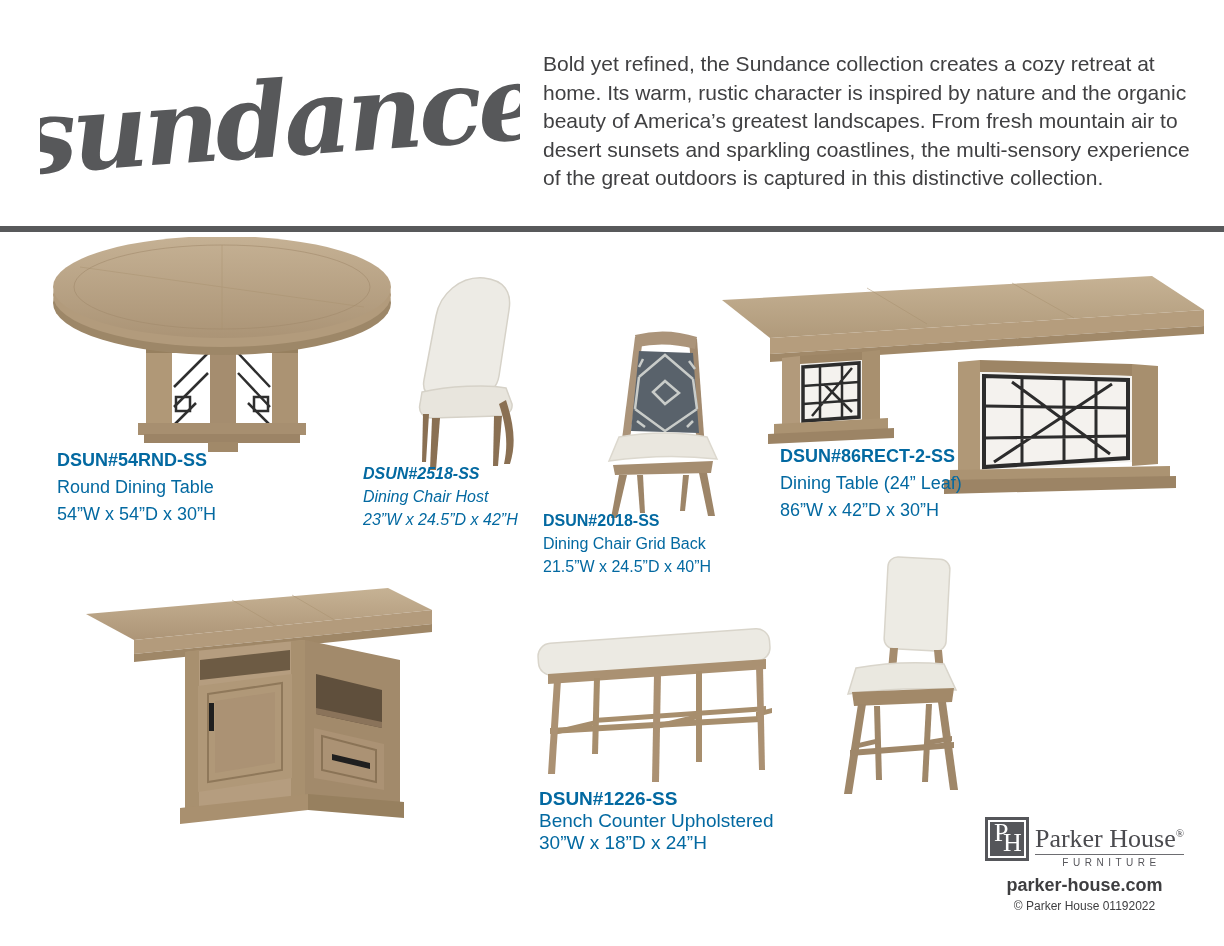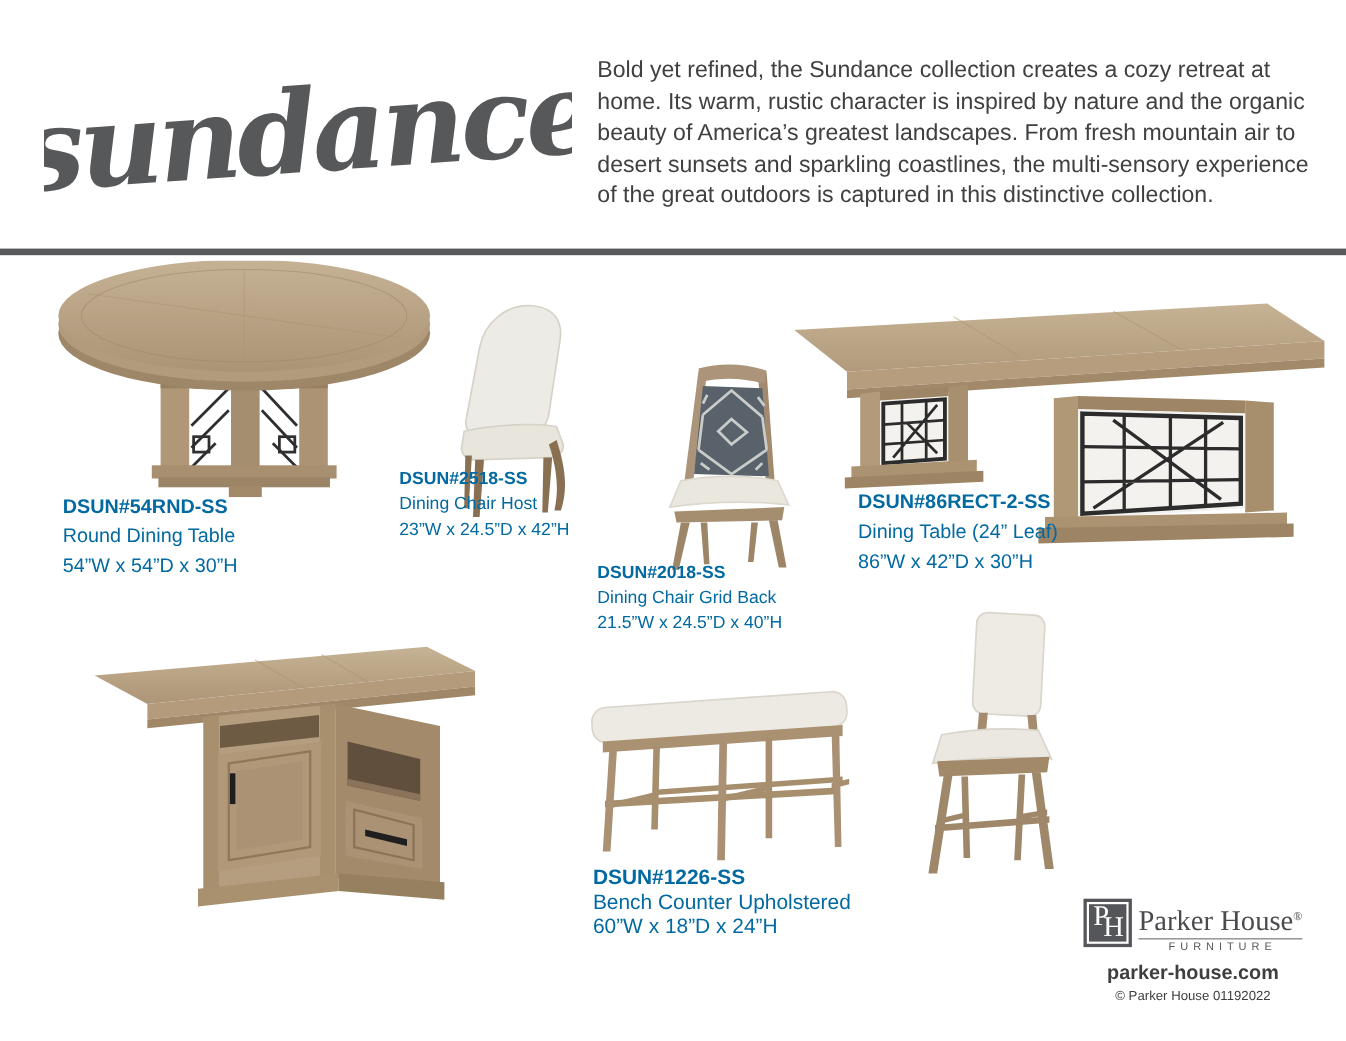--- a/index.html
+++ b/index.html
@@ -215,21 +215,21 @@
       <polygon points="102,188 126,184 126,189 102,193"></polygon>
     </g>
   </svg>
 
   <div class="plabel lbl-lg" style="left:57px;top:447px;">
     <div class="sku">DSUN#54RND-SS</div>
     <div class="pname">Round Dining Table</div>
     <div class="dims">54”W x 54”D x 30”H</div>
   </div>
 
-  <div class="plabel lbl-md" style="left:363px;top:424px;">
+  <div class="plabel lbl-md" style="left:363px;top:462px;font-style:italic;">
     <div class="sku">DSUN#2518-SS</div>
     <div class="pname">Dining Chair Host</div>
     <div class="dims">23”W x 24.5”D x 42”H</div>
   </div>
 
   <div class="plabel lbl-md" style="left:543px;top:509px;">
     <div class="sku">DSUN#2018-SS</div>
     <div class="pname">Dining Chair Grid Back</div>
     <div class="dims">21.5”W x 24.5”D x 40”H</div>
   </div>
@@ -237,21 +237,21 @@
   <div class="plabel lbl-lg" style="left:780px;top:443px;">
     <div class="sku">DSUN#86RECT-2-SS</div>
     <div class="pname">Dining Table (24” Leaf)</div>
     <div class="dims">86”W x 42”D x 30”H</div>
   </div>
 
 
   <div class="plabel lbl-sm" style="left:539px;top:788px;">
     <div class="sku">DSUN#1226-SS</div>
     <div class="pname">Bench Counter Upholstered</div>
-    <div class="dims">60”W x 18”D x 24”H</div>
+    <div class="dims">30”W x 18”D x 24”H</div>
   </div>
 
 
   <div class="footer">
     <div class="footer-row">
       <div class="ph-box">
         <div class="ph-inner">
           <span class="ph-p">P</span>
           <span class="ph-h">H</span>
         </div>

